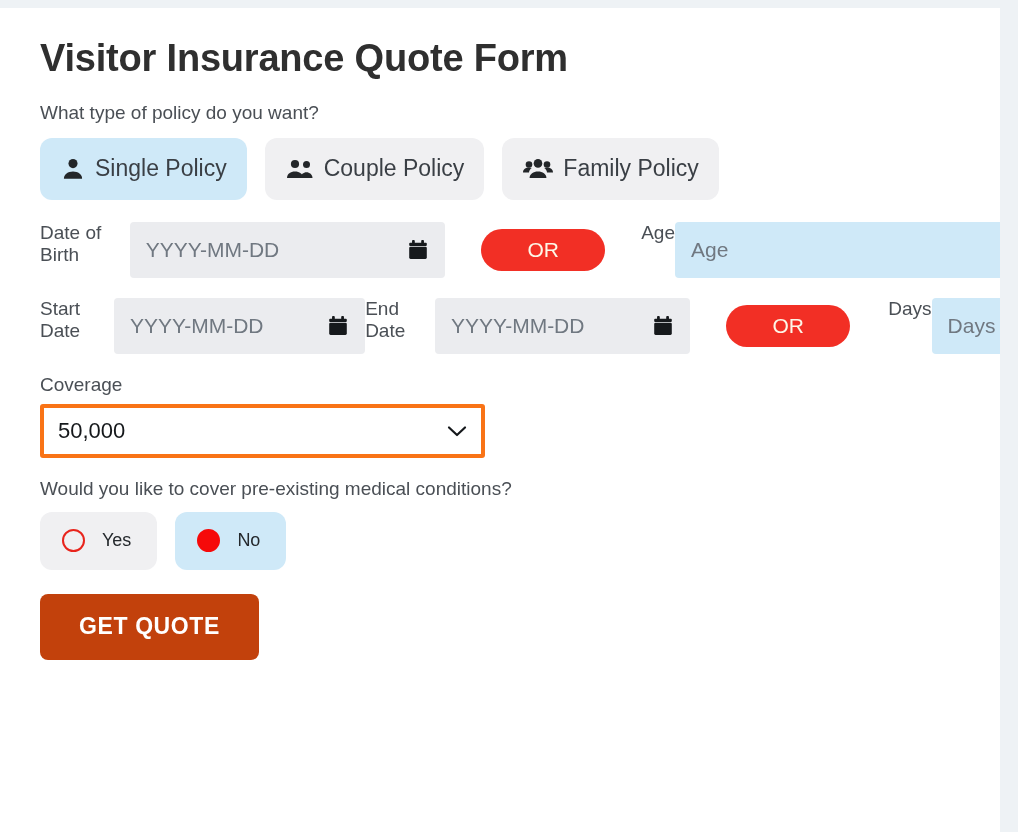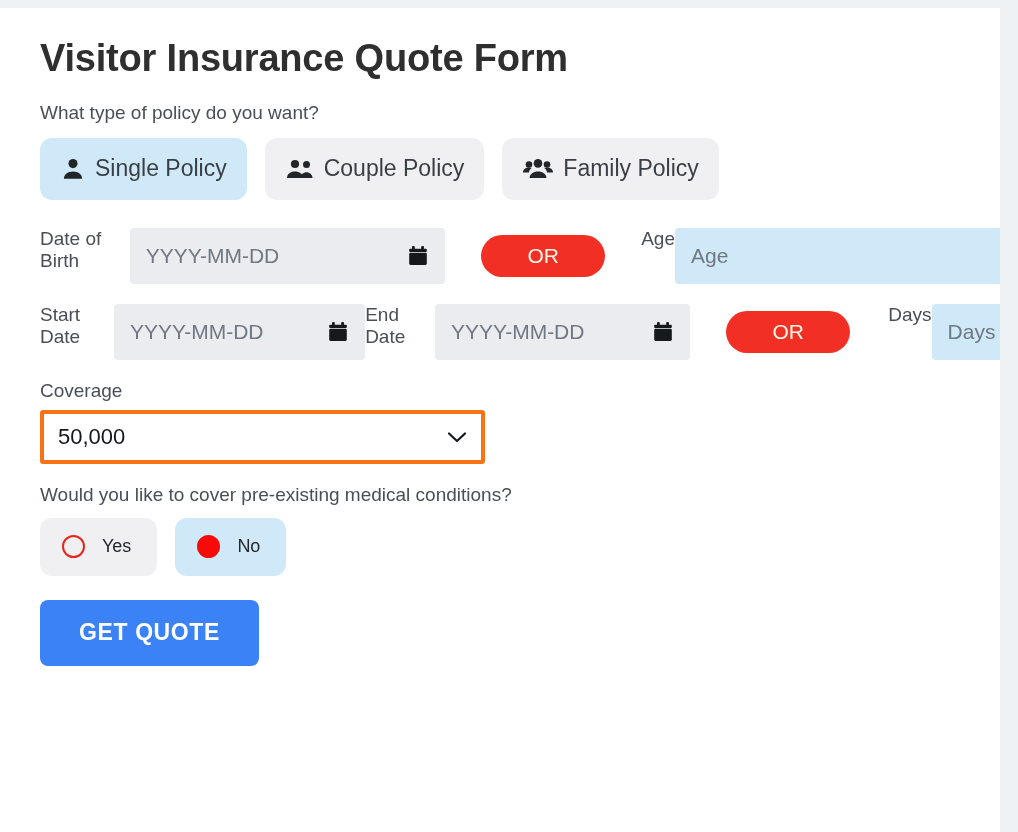--- a/index.html
+++ b/index.html
@@ -62,21 +62,21 @@
     margin: 0 0 8px 0;
     display: block;
     font-weight: normal;
   }
 
   
   .policy-row {
     display: flex;
     align-items: center;
     gap: 18px;
-    margin-bottom: 28px;
+    margin-bottom: 22px;
   }
   .policy-btn {
     display: flex;
     align-items: center;
     gap: 9px;
     height: 62px;
     padding: 0 20px;
     border-radius: 12px;
     background: #f0f0f2;
     border: none;
@@ -211,21 +211,21 @@
   .radio-dot.filled {
     background: #f60a0a;
     border-color: #f60a0a;
   }
 
   
   .submit-btn {
     height: 66px;
     padding: 0 30px;
     min-width: 219px;
-    background: #3b82f6;
+    background: #c2410c;
     color: #ffffff;
     font-size: 23px;
     font-weight: bold;
     letter-spacing: 0.6px;
     border: none;
     border-radius: 8px;
     cursor: pointer;
     font-family: "Liberation Sans", sans-serif;
   }
 </style>

